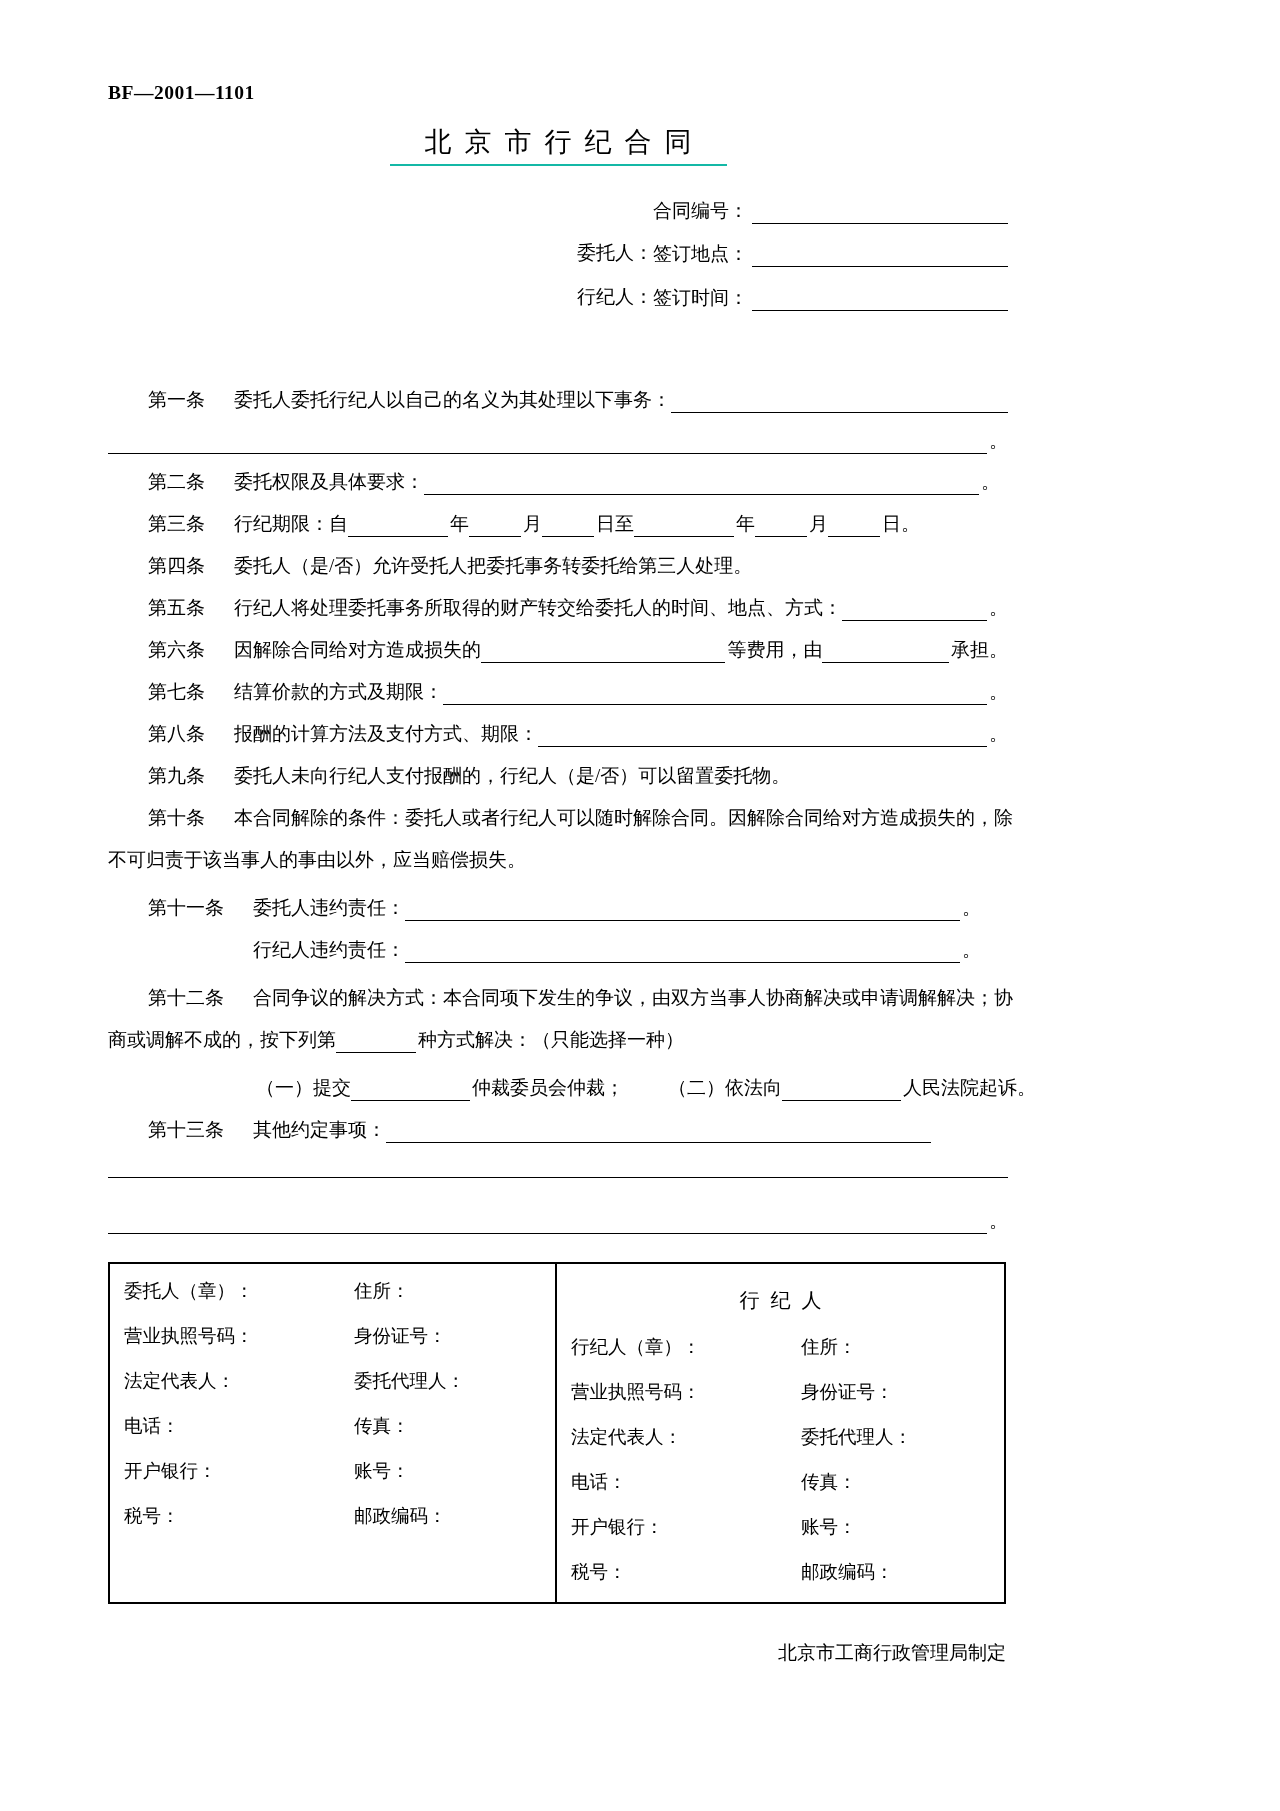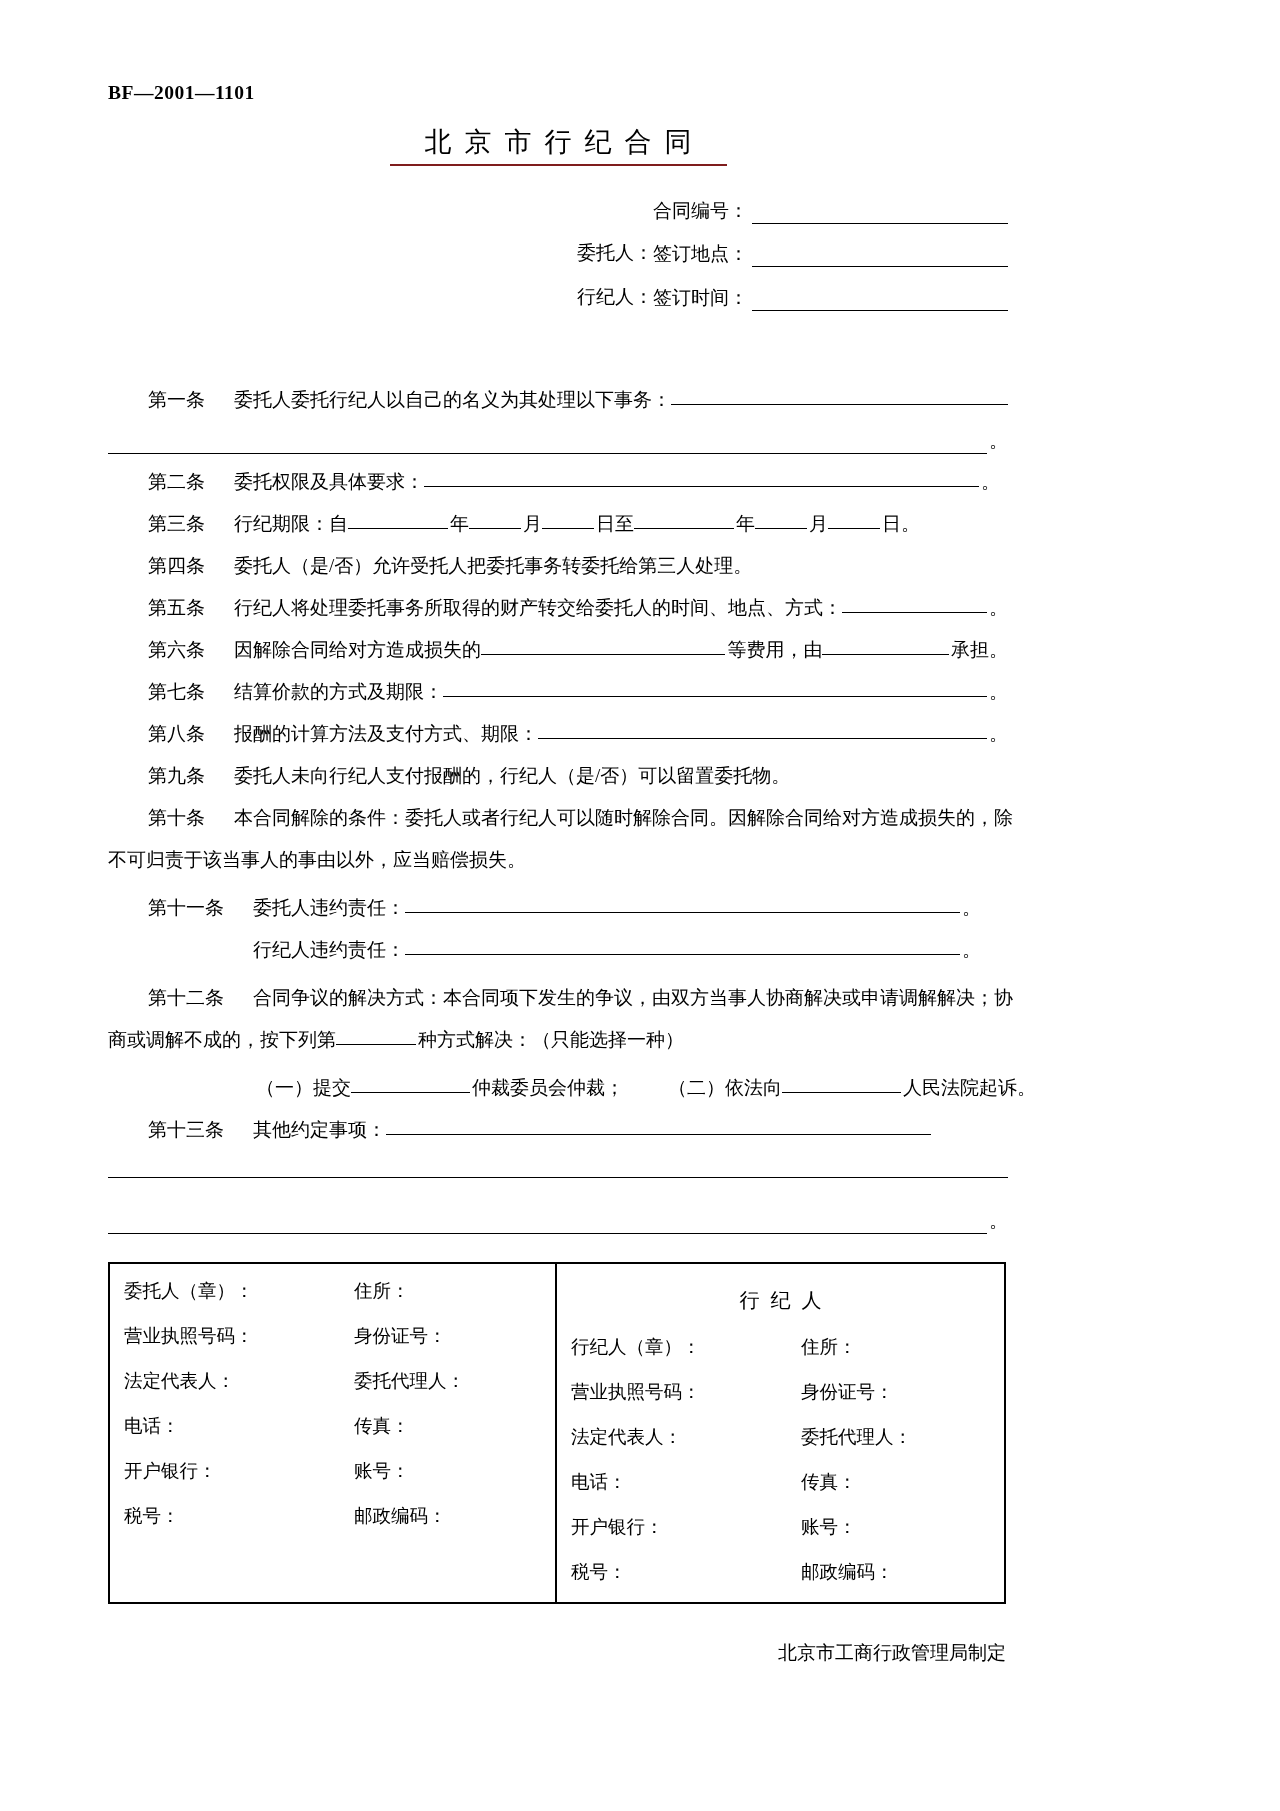--- a/index.html
+++ b/index.html
@@ -43,21 +43,21 @@
     left: 0;
     top: 124px;
     width: 900px;
     text-align: center;
   }
   .title {
     display: inline-block;
     font-size: 27px;
     letter-spacing: 13px;
     padding: 0 22px 4px 22px;
-    border-bottom: 2px solid #7f1d1d;
+    border-bottom: 2px solid #14b8a6;
     text-indent: 13px;
   }
 
   
   .hdr {
     position: absolute;
     width: 900px;
     font-size: 19px;
     display: flex;
     align-items: flex-end;
@@ -86,20 +86,21 @@
   .row-broker      { top: 284px; }
 
   .row-contract-no .left { visibility: hidden; }
 
   
   .clause {
     position: absolute;
     width: 900px;
     font-size: 19px;
     display: flex;
+    align-items: flex-end;
     white-space: nowrap;
   }
   .clause .num {
     display: inline-block;
     width: 86px;
     margin-left: 40px;
     flex: none;
   }
   .clause .num.wide {
     width: 105px;

